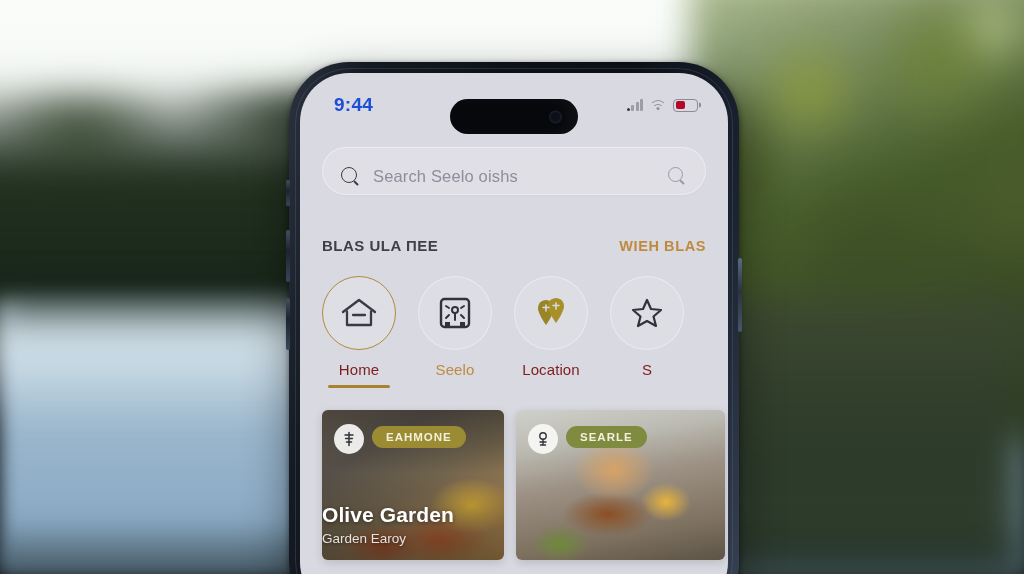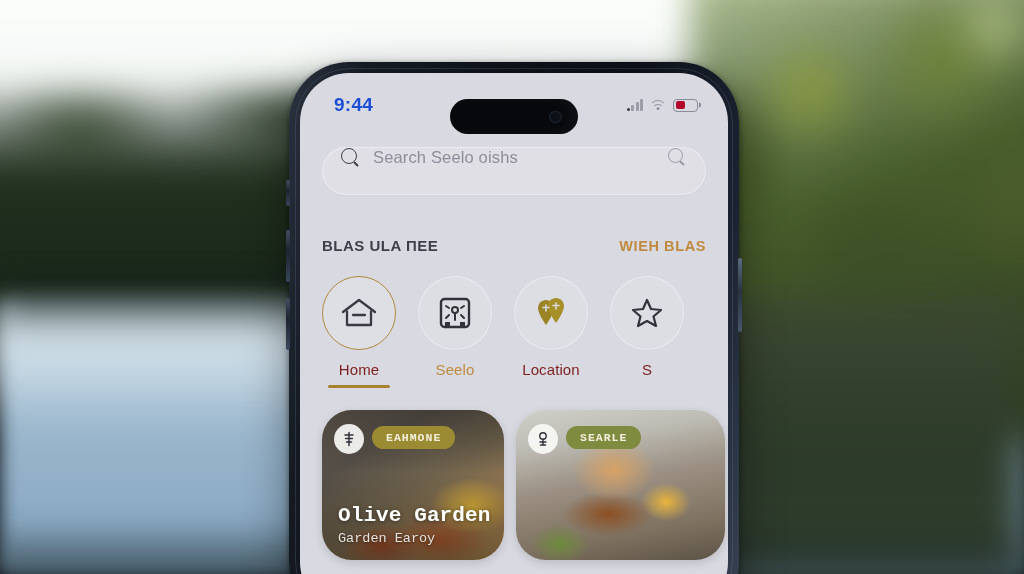--- a/index.html
+++ b/index.html
@@ -154,22 +154,22 @@
     background:#8b8b97;
   }
   .battery-fill { height:100%; border-radius:2px; background:#b4062a; }
 
   
   .searchbar {
     margin:16px 22px 0 22px; height:48px;
     border-radius:26px;
     background:rgba(255,255,255,0.16);
     border:1px solid rgba(255,255,255,0.4);
-    display:flex; align-items:flex-start; gap:13px;
-    padding:0 18px;
+    display:flex; align-items:flex-end; gap:13px;
+    padding:8px 18px;
     box-shadow:0 1px 2px rgba(0,0,0,0.03);
   }
   .mag { width:19px; height:19px; position:relative; flex:none; }
   .mag::before {
     content:''; position:absolute; left:0; top:0;
     width:14px; height:14px; border-radius:50%;
     border:1.8px solid #3c3c45;
   }
   .mag::after {
     content:''; position:absolute; left:12.5px; top:12.5px;
@@ -221,23 +221,22 @@
   }
 
   
   .cards {
     margin-top:22px; padding-left:22px;
     display:flex; gap:12px;
   }
   .card {
     position:relative; flex:none;
     width:182px; height:150px;
-    border-radius:30px; overflow:hidden;
+    border-radius:6px; overflow:hidden;
     box-shadow:0 3px 10px rgba(0,0,0,0.14);
-    font-family:Liberation Mono, monospace;
   }
   .card.wide { width:209px; }
   .card.edge { width:40px; }
 
   .card-img-1 {
     position:absolute; inset:0;
     background:
       radial-gradient(ellipse 60px 40px at 150px 96px, #f0c13c 0%, rgba(220,170,60,0) 70%),
       radial-gradient(ellipse 70px 34px at 118px 130px, #c4622e 0%, rgba(170,80,40,0) 72%),
       radial-gradient(ellipse 55px 30px at 60px 136px, #b6542a 0%, rgba(150,70,38,0) 72%),
@@ -271,21 +270,21 @@
   }
   .card-badge-pill {
     position:absolute; top:16px; left:50px;
     padding:5px 14px; border-radius:14px;
     font-size:11.5px; font-weight:700; letter-spacing:1px;
     color:#f4efdc;
   }
   .badge-gold  { background:#9b8c33; }
   .badge-olive { background:#7f8b3f; }
 
-  .card-text { position:absolute; left:16px; bottom:14px; }
+  .card-text { position:absolute; left:0; bottom:14px; }
   .card-title {
     font-size:21px; font-weight:600; color:#fff;
     letter-spacing:0.1px; text-shadow:0 1px 4px rgba(0,0,0,0.45);
   }
   .card-sub {
     margin-top:4px; font-size:13.5px; color:#e6e2dc;
     text-shadow:0 1px 3px rgba(0,0,0,0.5);
   }
 
   svg { display:block; }

